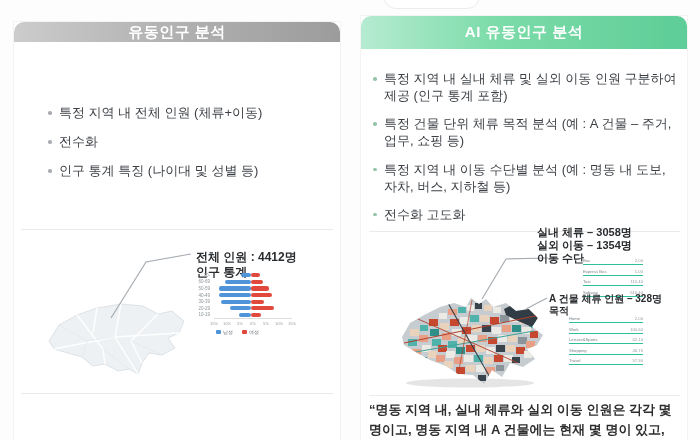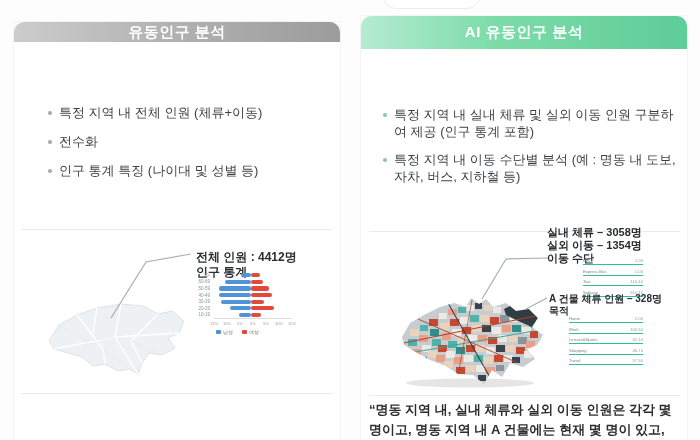--- a/index.html
+++ b/index.html
@@ -21,21 +21,21 @@
     position:absolute; left:0; top:0; width:100%;
     display:flex; align-items:center; justify-content:center;
     border-radius:10px 10px 0 0;
     color:#ffffff; font-weight:bold; font-size:15px; letter-spacing:.5px;
   }
   .panel-left  .panel-header { height:20px; background:linear-gradient(90deg,#cccccc 0%,#b3b3b3 45%,#9c9c9c 100%); }
   .panel-right .panel-header { height:33px; background:linear-gradient(90deg,#b6ebd1 0%,#7ddcaa 40%,#5ecd97 100%); }
 
   ul.bullets { position:absolute; list-style:none; font-size:13px; line-height:1.32; color:#3b3f44; }
   .panel-left  ul.bullets { left:32px; right:12px; top:82px; }
-  .panel-right ul.bullets { left:20px; right:8px; top:54px;margin-top:36px; }
+  .panel-right ul.bullets { left:10px; right:8px; top:54px; }
   ul.bullets li { position:relative; padding-left:13px; margin-bottom:12px; }
   .panel-right ul.bullets li { margin-bottom:11px; }
   ul.bullets li::before {
     content:""; position:absolute; left:2px; top:7px; width:3.5px; height:3.5px; border-radius:50%;
   }
   .panel-left  ul.bullets li::before { background:#a9adb1; }
   .panel-right ul.bullets li::before { background:#93c7ab; }
 
   .divider { position:absolute; height:1px; background:#ebebeb; }
 
@@ -187,21 +187,23 @@
 
 </section>
 
 <section class="panel panel-right">
   <div class="panel-header">
     <span>AI 유동인구 분석</span>
   </div>
 
   <ul class="bullets">
       <li>특정 지역 내 실내 체류 및 실외 이동 인원 구분하여 제공 (인구 통계 포함)</li>
+      <li>특정 건물 단위 체류 목적 분석 (예 : A 건물 – 주거, 업무, 쇼핑 등)</li>
       <li>특정 지역 내 이동 수단별 분석 (예 : 명동 내 도보, 자차, 버스, 지하철 등)</li>
+      <li>전수화 고도화</li>
     </ul>
 
   <div class="divider" style="left:8px; right:7px; top:215px;"></div>
 
   <svg class="map-box" style="left:35px; top:275px;" width="155" height="98" viewBox="0 0 155 98">
     <defs>
       <clipPath id="blob">
         <path d="M6,46 L14,32 L28,24 L44,16 L58,12 L70,16 L75,7 L83,13 L90,8 L97,16 L110,12 L120,20 L133,18 L142,27 L136,36 L147,44 L141,54 L131,58 L139,68 L127,76 L114,72 L106,86 L96,79 L88,93 L77,84 L62,83 L50,75 L34,69 L18,60 L8,54 Z"></path>
       </clipPath>
     </defs>
@@ -291,21 +293,21 @@
         <path d="M22,28 L122,72" stroke="#b0402c" stroke-width="0.9"></path>
         <path d="M52,12 L96,90" stroke="#374049" stroke-width="1.1"></path>
         <path d="M76,9 L62,84" stroke="#b0402c" stroke-width="0.7"></path>
       </g>
     </g>
   </svg>
 
   <svg class="callout-svg" style="left:115px; top:235px;" width="80" height="55">
     <polyline points="6,48 30,8 72,7"></polyline>
   </svg>
-  <div class="callout-text" style="left:186px; top:210px; font-size:11px; line-height:1.2;">
+  <div class="callout-text" style="left:176px; top:210px; font-size:11px; line-height:1.2;">
     <div>실내 체류 – 3058명</div>
     <div>실외 이동 – 1354명</div>
     <div>이동 수단</div>
   </div>
   <div class="mini-table" style="left:222px; top:242px; width:60px;">
       <div class="mtrow">
         <span class="mtl">Bus</span>
         <span class="mtv">2.00</span>
       </div>
       <div class="mtrow">

